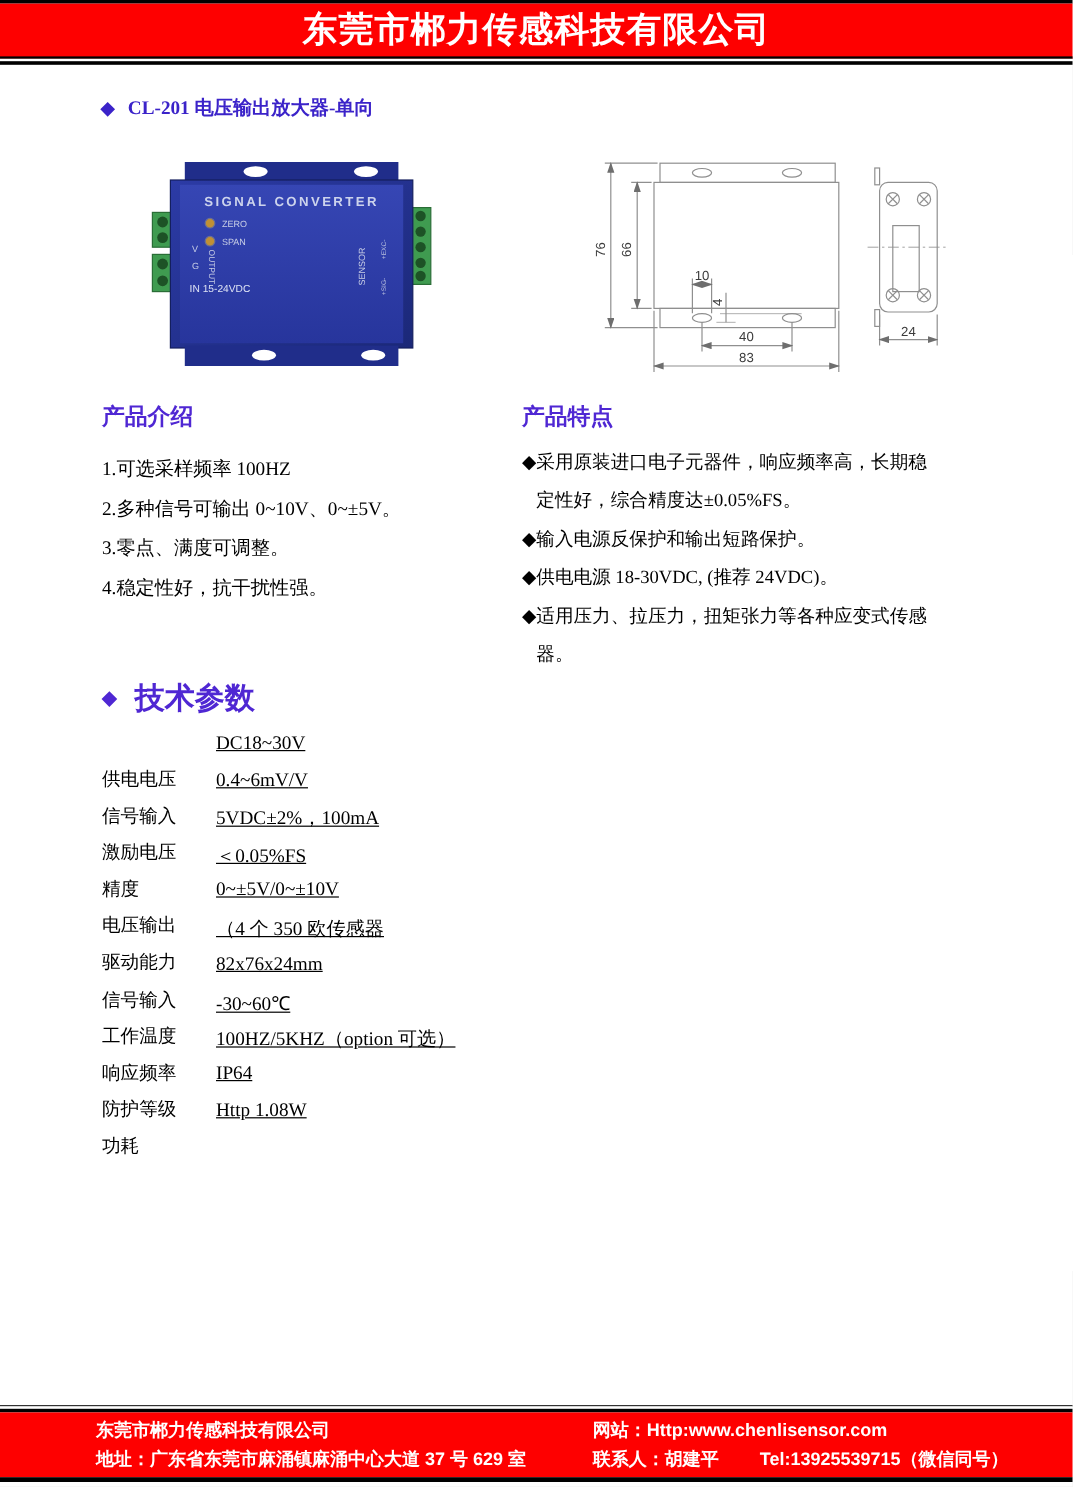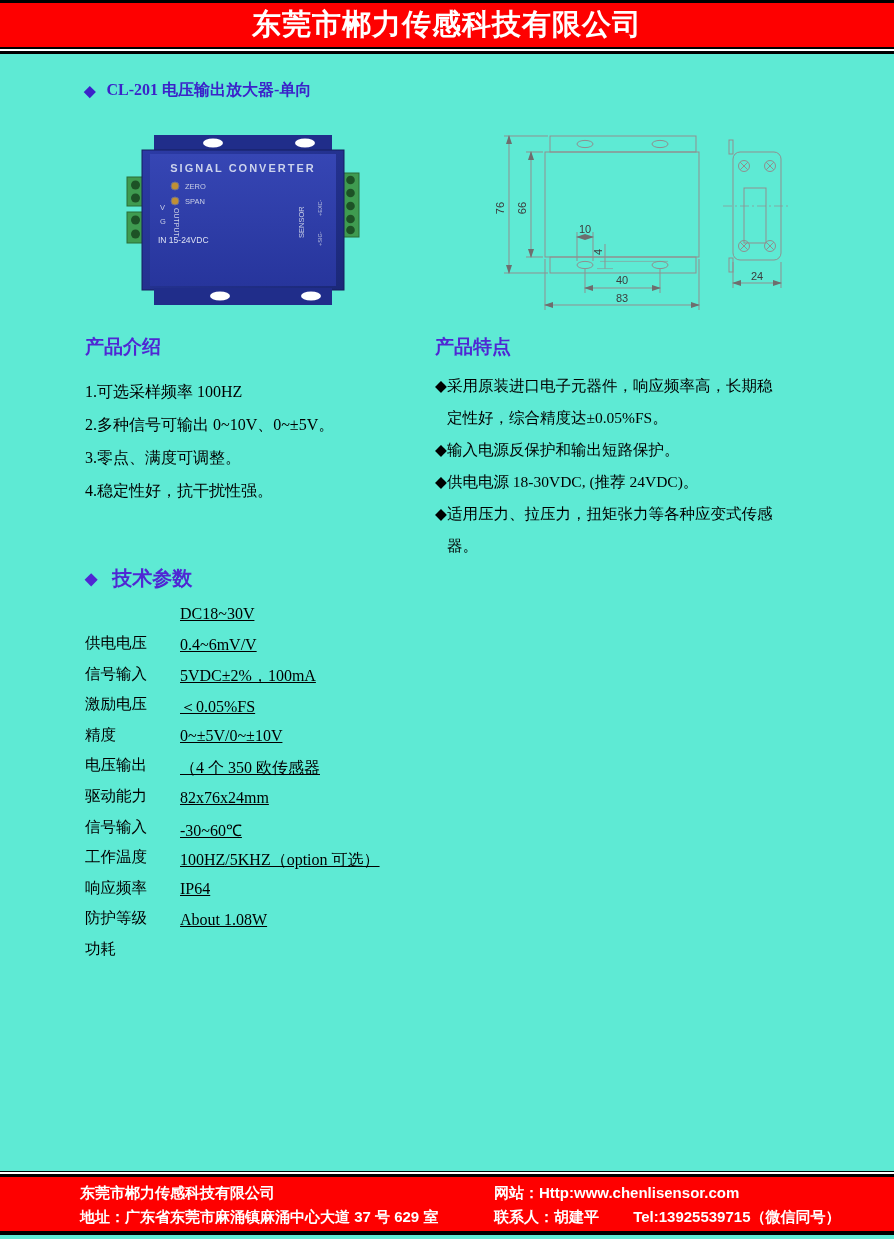--- a/index.html
+++ b/index.html
@@ -1,17 +1,17 @@
 <!DOCTYPE html>
 <html><head>
 <meta charset="utf-8">
 <style>
   * { margin:0; padding:0; box-sizing:border-box; }
   body { background:#e8e8e8; font-family:"Liberation Sans", sans-serif; }
-  .page { position:relative; width:894px; height:1239px; background:#5eead4; margin:0 auto; overflow:hidden; }
+  .page { position:relative; width:894px; height:1239px; background:#ffffff; margin:0 auto; overflow:hidden; }
 
   
   .hdr-top { height:3px; background:#000; }
   .hdr-bar { height:46px; background:#fe0000; border-bottom:2px solid #000;
              display:flex; align-items:center; justify-content:center; }
   .hdr-bar .co { color:#fff; font-size:29px; font-weight:bold; letter-spacing:1px;
                  font-family:"Liberation Sans", sans-serif; }
   .hdr-gap { height:2px; background:#fff; }
   .hdr-rule { height:3px; background:#000; }
 
@@ -36,21 +36,21 @@
   .features { position:absolute; left:435px; top:334px; width:380px; }
   .features .sec-h { margin-bottom:10px; }
   .feature { display:flex; font-family:"Liberation Serif", serif; font-size:15.5px; line-height:32px; color:#000; }
   .feature .b { flex:0 0 auto; }
   .feature .t { width:338px; }
 
   
   .specs { position:absolute; left:85px; top:565px; width:430px; }
   .specs-h { display:flex; align-items:center; color:#4f27d3; font-weight:bold; }
   .specs-h .dia { font-size:16px; margin-right:15px; }
-  .specs-h .txt { font-size:20px; font-family:Liberation Mono, monospace; }
+  .specs-h .txt { font-size:25px; font-family:Liberation Mono, monospace; }
   .spec-rows { margin-top:13px; }
   .spec-row { display:flex; height:30.6px; font-family:"Liberation Serif", serif; }
   .spec-label { width:95px; font-size:15.5px; color:#000;margin-top:28px; }
   .spec-value { font-size:16px; color:#000;text-decoration:underline; }
 
   
   .footer { position:absolute; left:0; right:0; bottom:4px; }
   .f-hair { height:1px; background:#000; }
   .f-gap { height:2px; background:#fff; }
   .f-rule { height:3px; background:#000; }
@@ -280,21 +280,21 @@
       <div class="spec-row">
         <span class="spec-label">响应频率</span>
         <span class="spec-value">100HZ/5KHZ（option 可选）</span>
       </div>
       <div class="spec-row">
         <span class="spec-label">防护等级</span>
         <span class="spec-value">IP64</span>
       </div>
       <div class="spec-row">
         <span class="spec-label">功耗</span>
-        <span class="spec-value">About 1.08W</span>
+        <span class="spec-value">Http 1.08W</span>
       </div>
     </div>
   </div>
 
   <div class="footer">
     <div class="f-hair"></div>
     <div class="f-gap"></div>
     <div class="f-rule"></div>
     <div class="f-bar">
       <div class="f-left">

